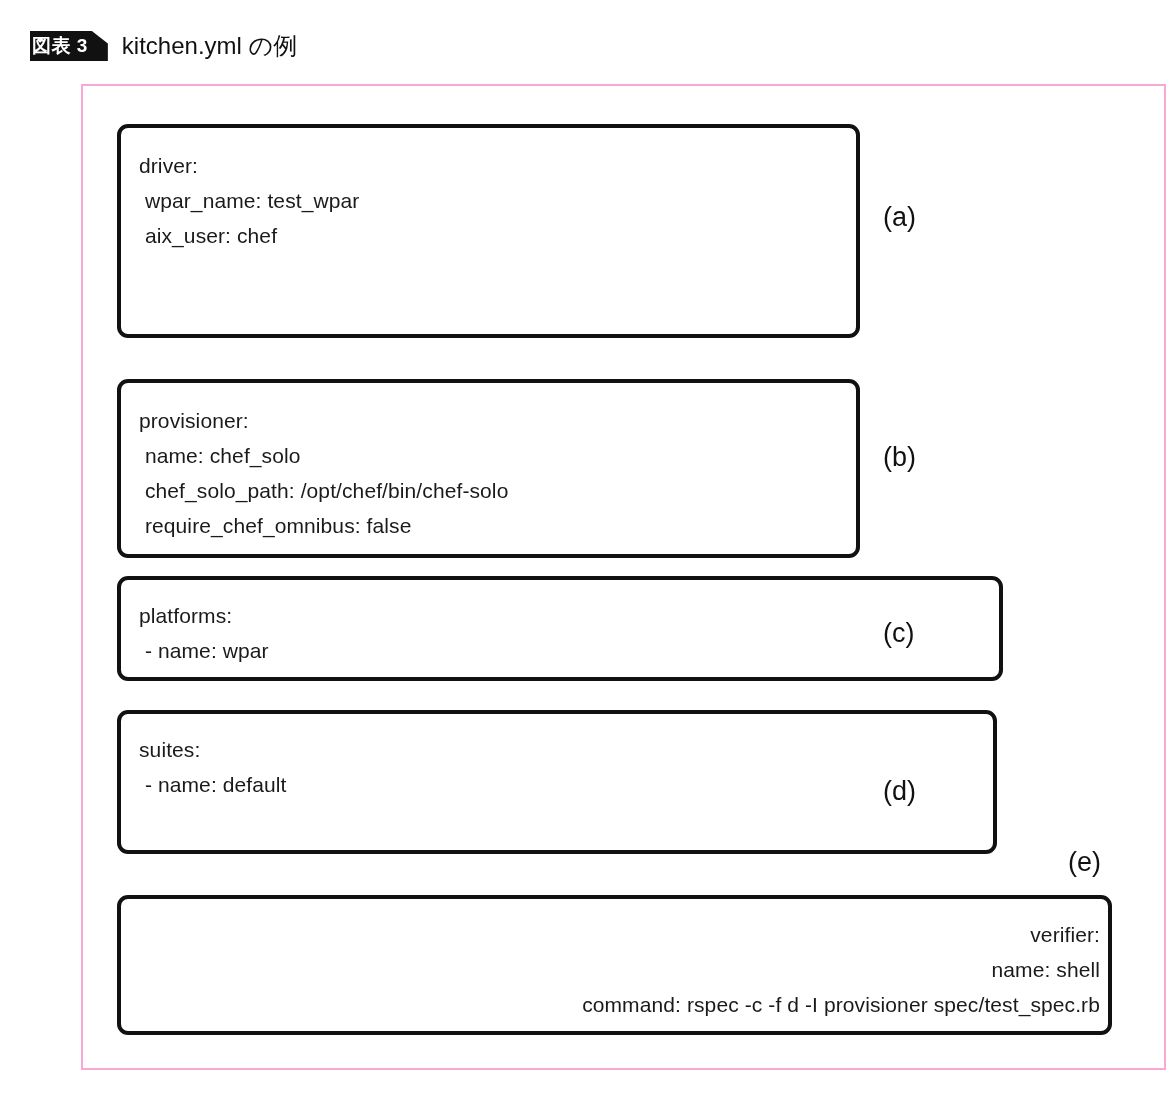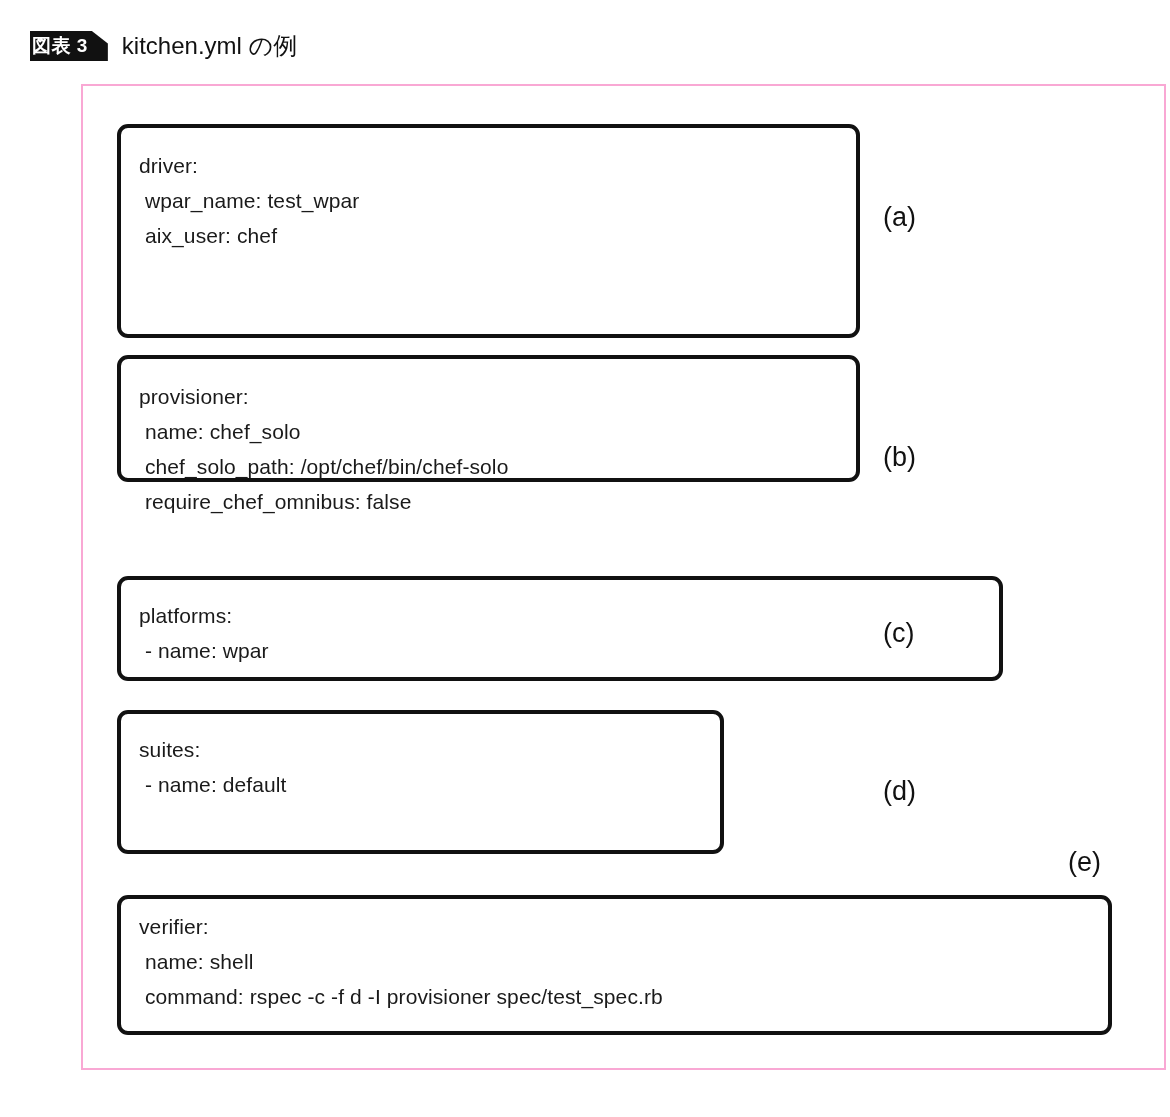--- a/index.html
+++ b/index.html
@@ -76,30 +76,30 @@
   .code-line {
     font-size: 21px;
     line-height: 35px;
     color: #1a1a1a;
     white-space: pre;
     letter-spacing: 0.1px;
   }
 
   
   #box-a { left: 34px;  top: 38px;  width: 743px; height: 214px; }
-  #box-b { left: 34px;  top: 269px; width: 743px; height: 127px; }
+  #box-b { left: 34px;  top: 293px; width: 743px; height: 179px; }
   #box-c { left: 34px;  top: 490px; width: 886px; height: 105px; }
-  #box-d { left: 34px;  top: 624px; width: 607px; height: 144px; }
+  #box-d { left: 34px;  top: 624px; width: 880px; height: 144px; }
   #box-e { left: 34px;  top: 809px; width: 995px; height: 140px; }
 
   #box-a .code-lines { top: 20px; }
   #box-b .code-lines { top: 20px; }
   #box-c .code-lines { top: 18px; }
   #box-d .code-lines { top: 18px; }
-  #box-e .code-lines { top: 10px; }
+  #box-e .code-lines { top: 18px; text-align: right; }
 
   
   .group-label {
     position: absolute;
     font-size: 27px;
     font-weight: 400;
     color: #111111;
     line-height: 1;
   }
   #label-a { left: 800px; top: 118px; }

